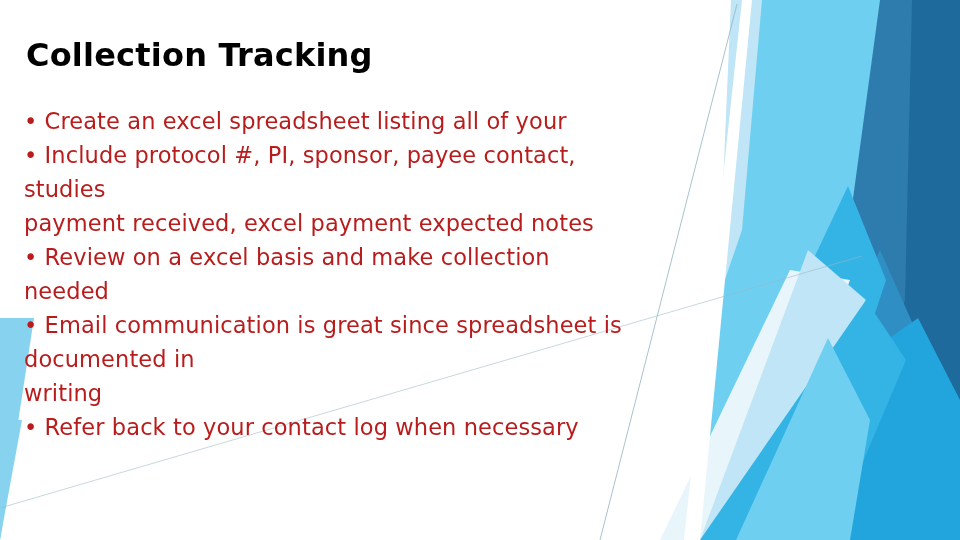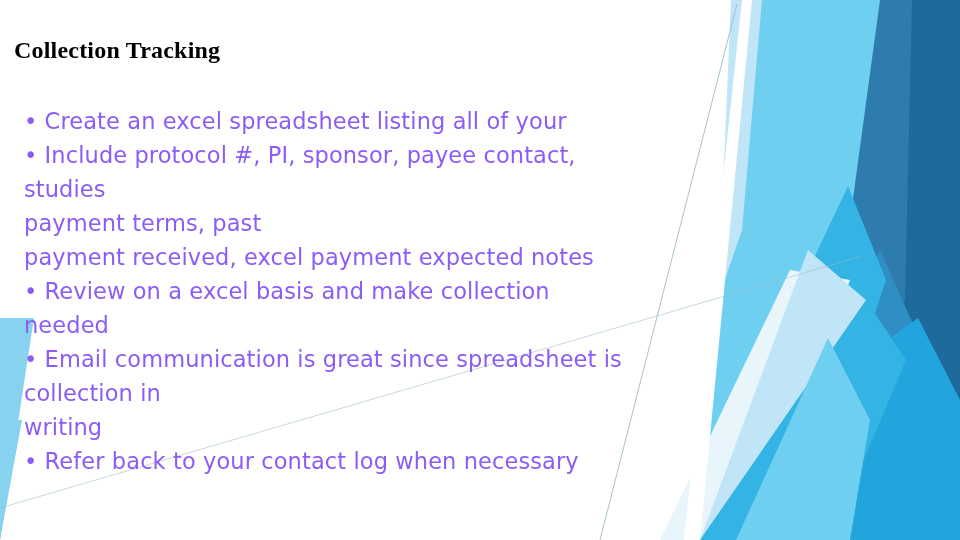--- a/index.html
+++ b/index.html
@@ -30,40 +30,39 @@
   }
   #content {
     position: absolute;
     left: 0;
     top: 0;
     width: 960px;
     height: 540px;
   }
   #slide-title {
     position: absolute;
-    left: 14px;
+    left: 26px;
     top: 36px;
     width: 640px;
-    font-size: 24px;
+    font-size: 32px;
     font-weight: bold;
     color: #000000;
     letter-spacing: 0.2px;
     line-height: 1.2;
     white-space: nowrap;
-    font-family: Liberation Serif, serif;
   }
   #body-block {
     position: absolute;
     left: 24px;
     top: 104px;
     width: 672px;
   }
   .body-line {
     font-size: 22.5px;
-    color: #8b5cf6;
+    color: #b91c1c;
     line-height: 34px;
     white-space: nowrap;
     letter-spacing: 0.1px;
   }
   .body-line.bullet {
     padding-left: 0;
   }
 </style>
 </head>
 <body>
@@ -110,24 +109,23 @@
   </svg>
 
   <div id="content">
 
     <div id="slide-title">Collection Tracking</div>
 
     <div id="body-block">
       <div class="body-line bullet">• Create an excel spreadsheet listing all of your</div>
       <div class="body-line bullet">• Include protocol #, PI, sponsor, payee contact,</div>
       <div class="body-line">studies</div>
-      <div class="body-line">payment terms, past</div>
       <div class="body-line">payment received, excel payment expected notes</div>
       <div class="body-line bullet">• Review on a excel basis and make collection</div>
       <div class="body-line">needed</div>
       <div class="body-line bullet">• Email communication is great since spreadsheet is</div>
-      <div class="body-line">collection in</div>
+      <div class="body-line">documented in</div>
       <div class="body-line">writing</div>
       <div class="body-line bullet">• Refer back to your contact log when necessary</div>
     </div>
 
   </div>
 </div>
 
 </body></html>

